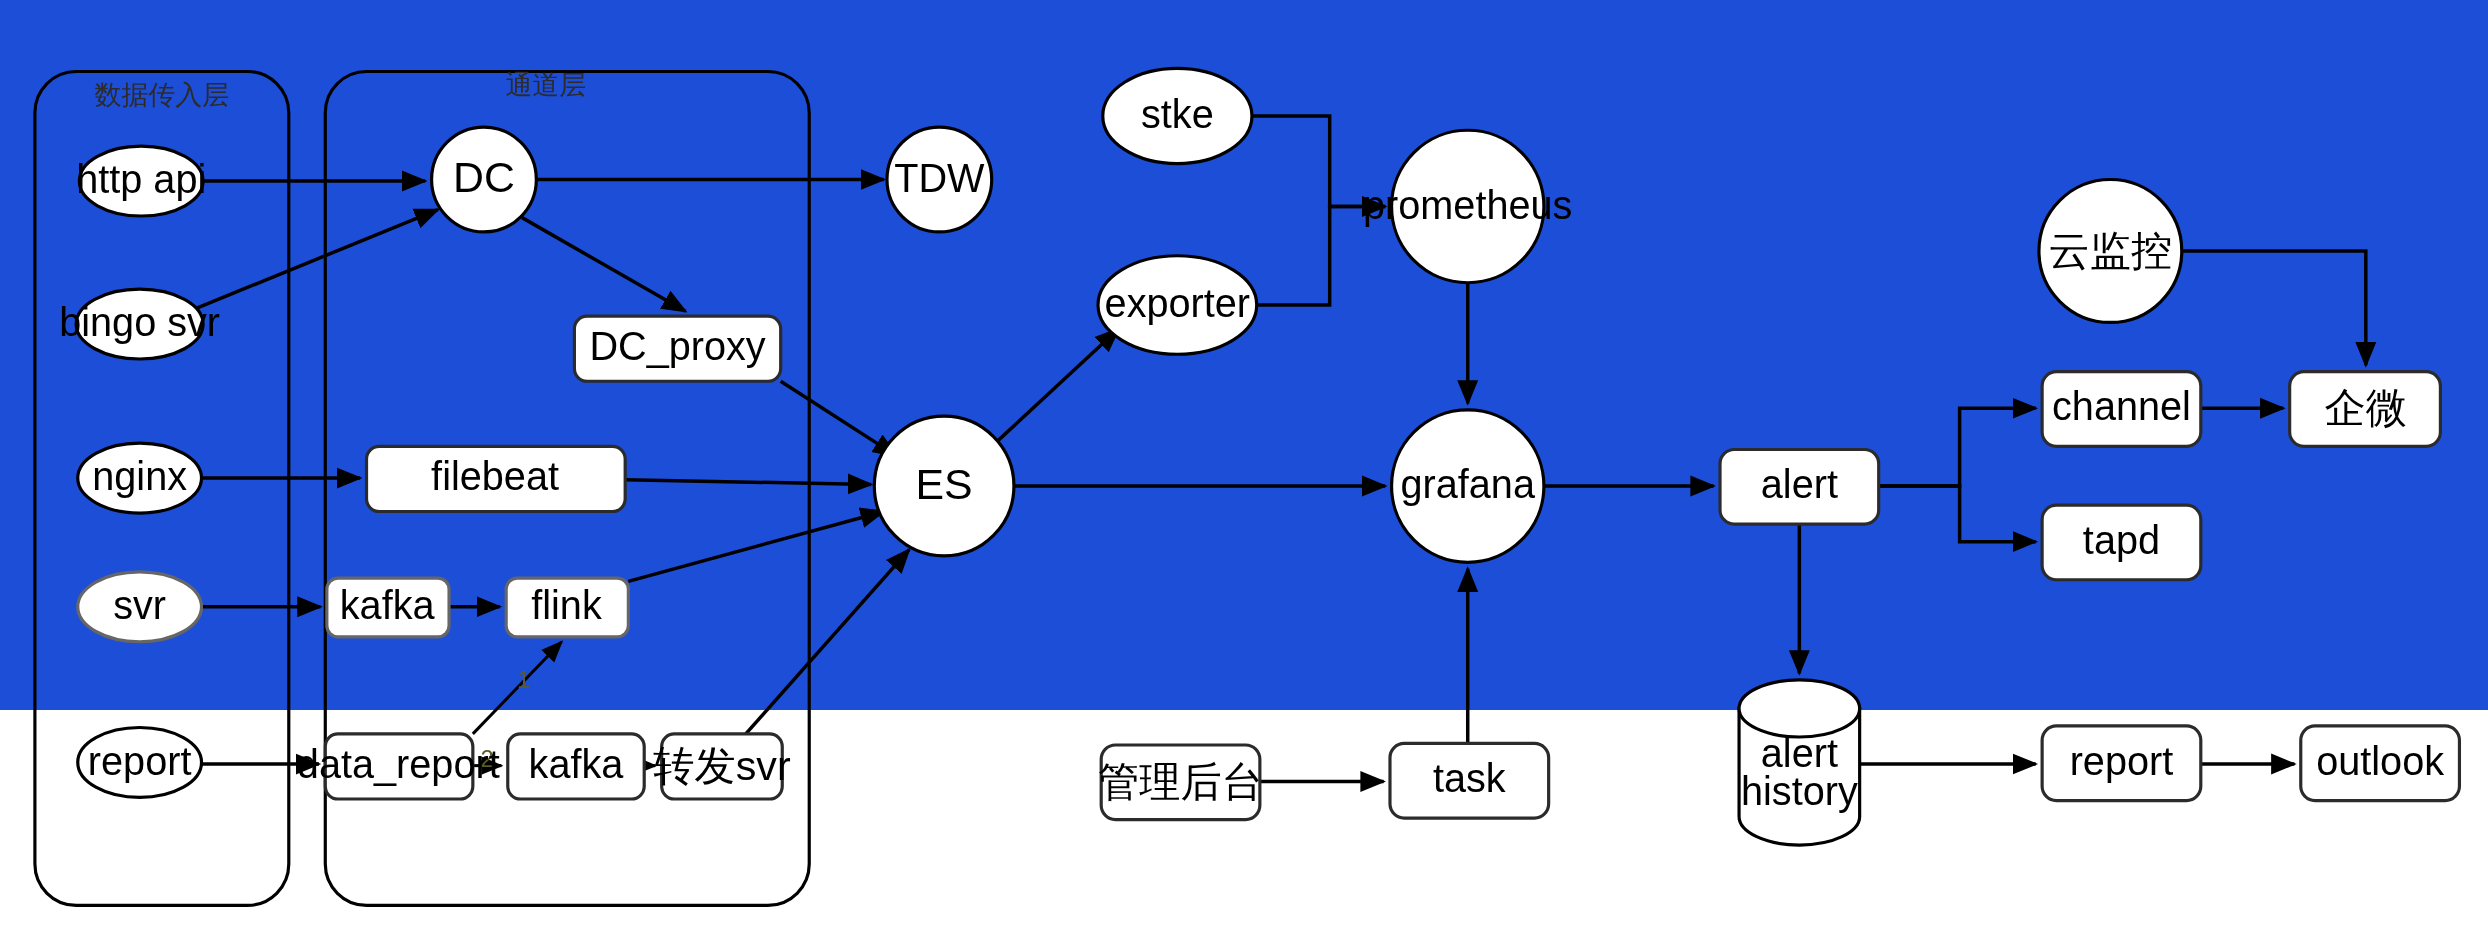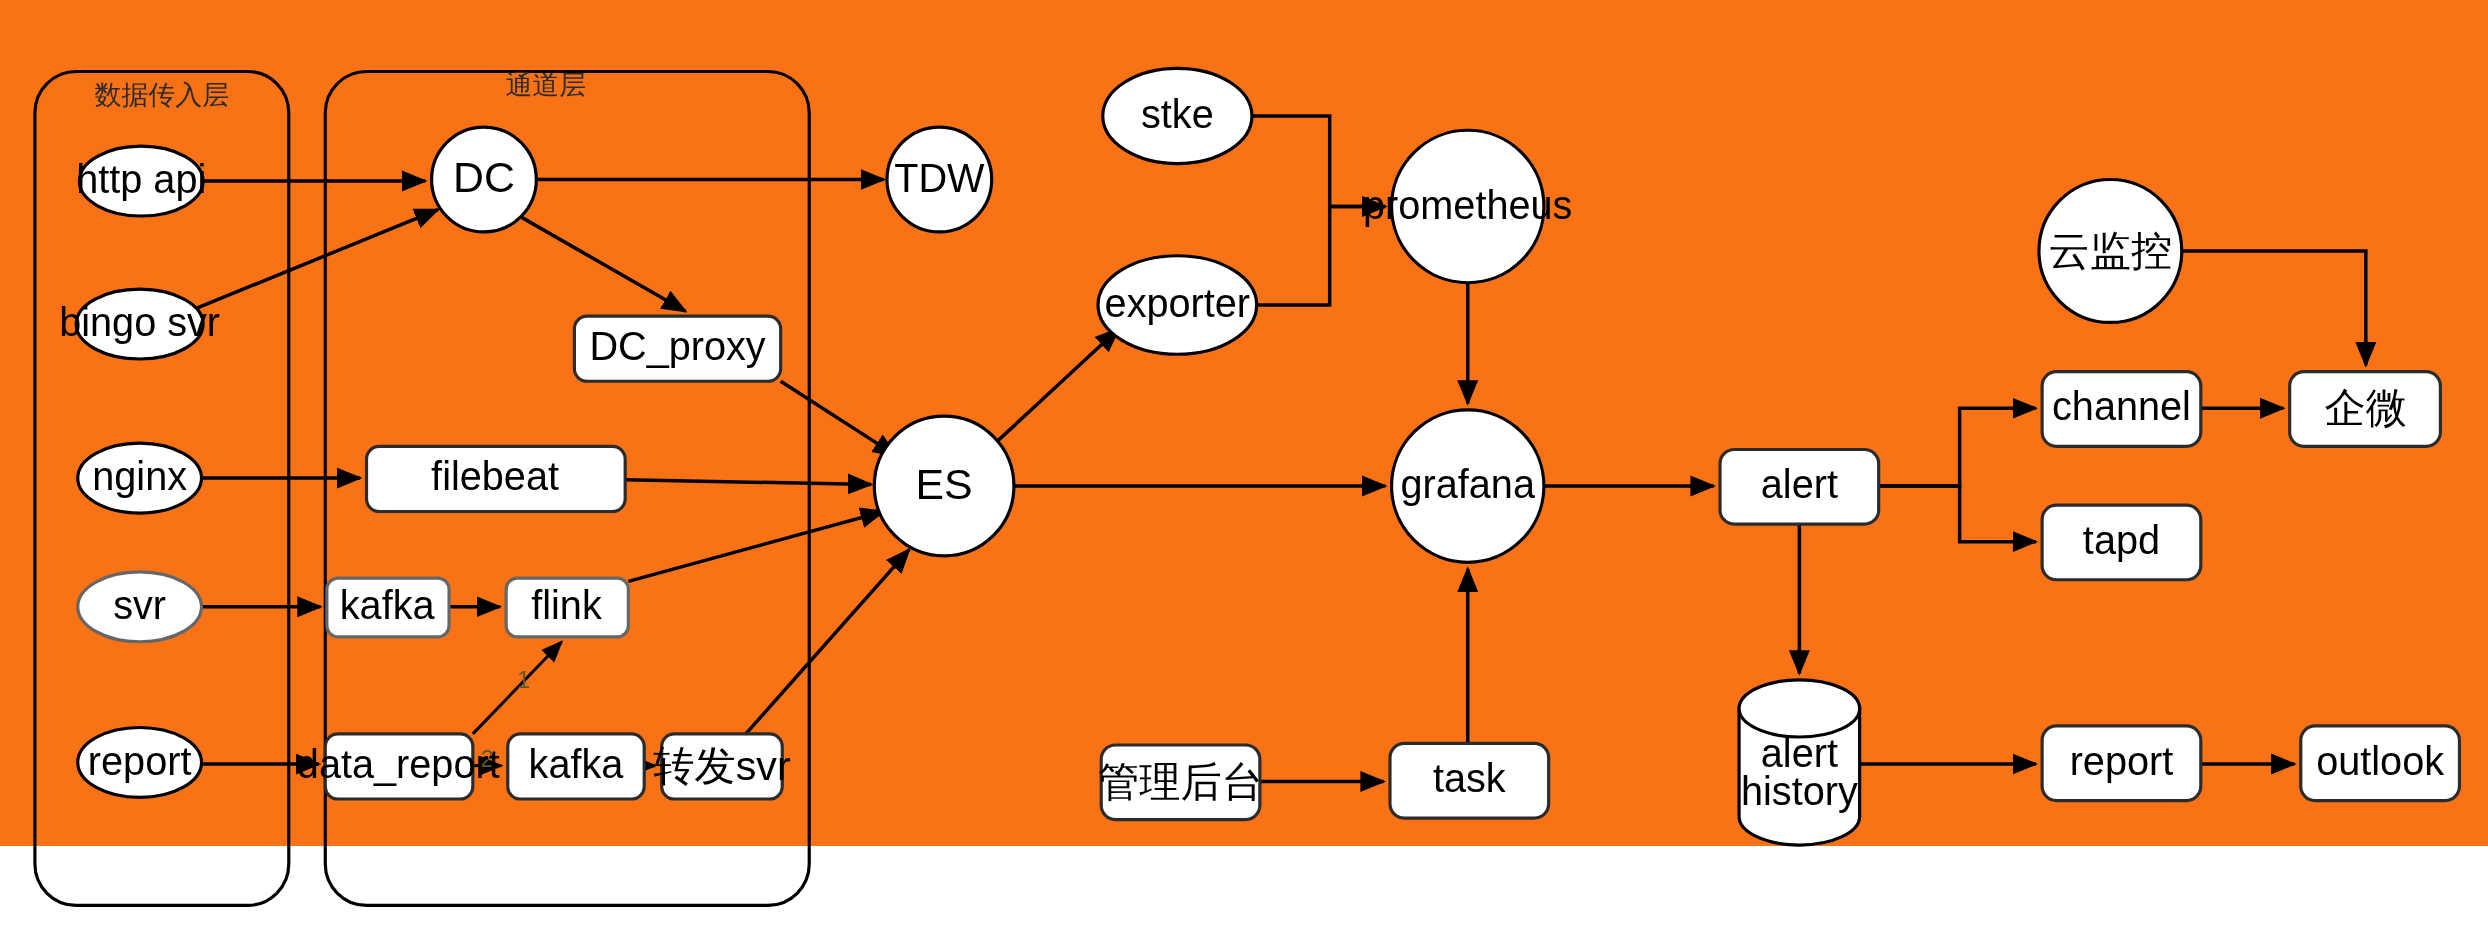--- a/index.html
+++ b/index.html
@@ -9,22 +9,22 @@
   }
   body {
     width: 2488px;
     height: 934px;
     font-family: "Liberation Sans", sans-serif;
     overflow: hidden;
   }
   #diagram-root {
     position: relative;
     width: 2488px;
-    height: 846px;
-    background: #f97316;
+    height: 710px;
+    background: #1d4ed8;
   }
   svg#arch-svg {
     position: absolute;
     left: 0;
     top: 0;
     width: 2488px;
     height: 934px;
     display: block;
   }
   .grp-rect {

